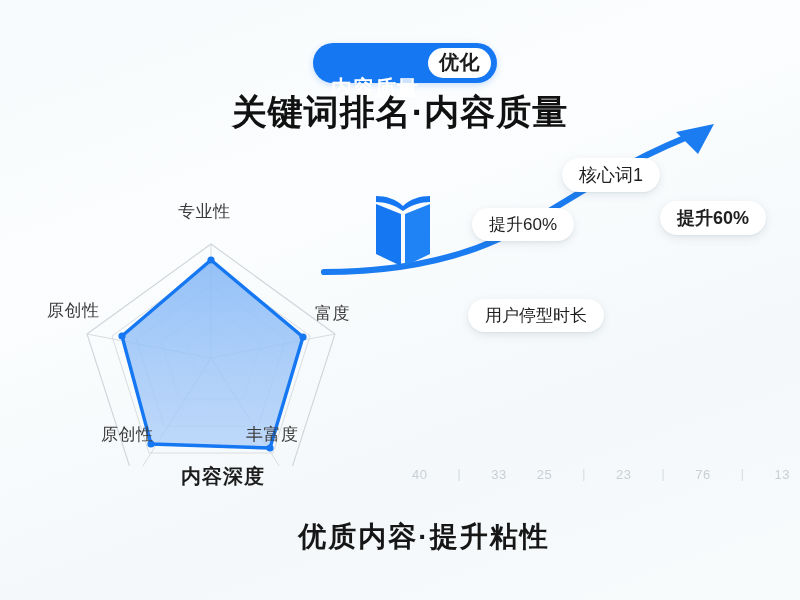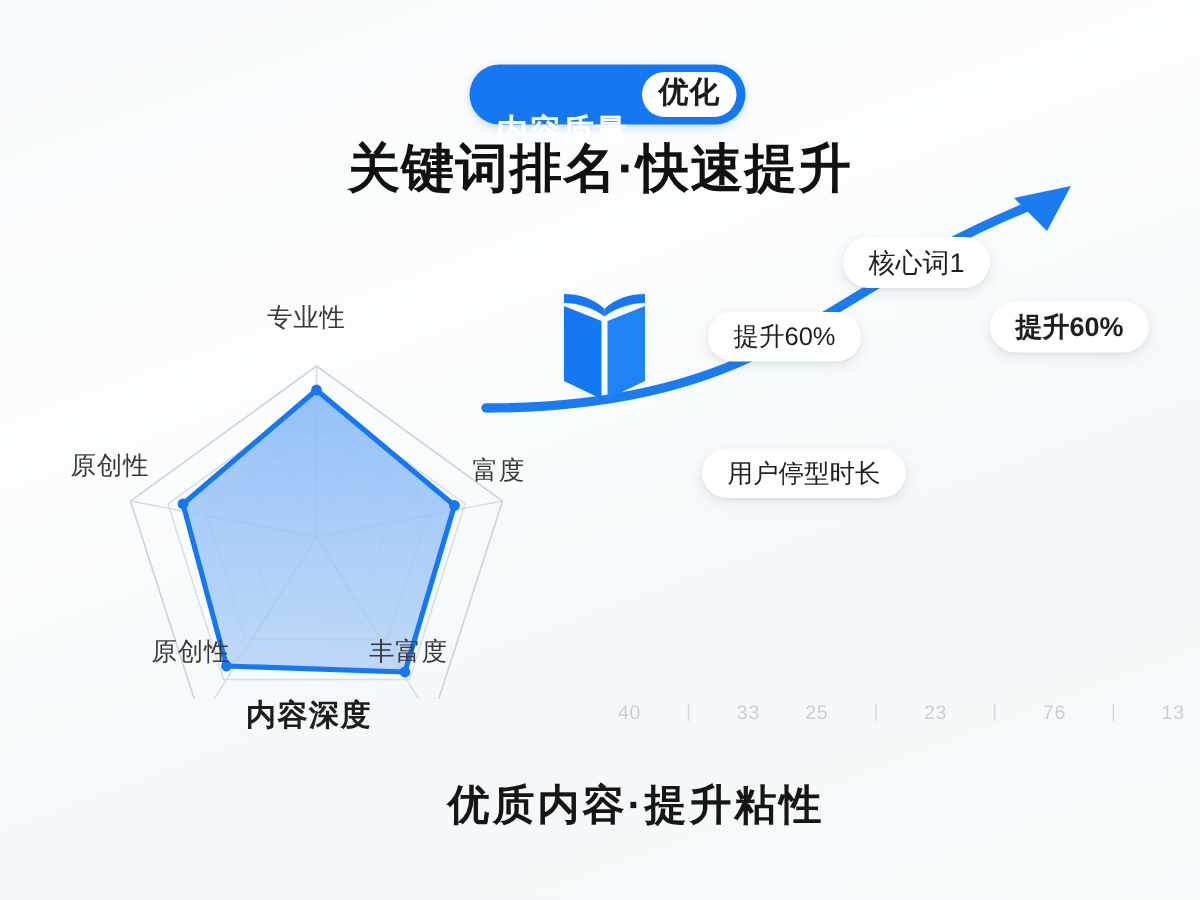--- a/index.html
+++ b/index.html
@@ -33,21 +33,21 @@
     font-size:35px;font-weight:700;letter-spacing:1px;color:#111111;
     white-space:nowrap;
   }
   .footline{
     position:absolute;left:0;right:0;top:518px;text-align:center;
     font-size:28px;font-weight:700;letter-spacing:2px;color:#161616;
     white-space:nowrap;
     padding-left:48px;
   }
   .depth-label{
-    position:absolute;left:164px;top:463px;
+    position:absolute;left:181px;top:463px;
     font-size:20px;font-weight:700;color:#1d1d1d;letter-spacing:1px;
   }
 
   
   .radar-wrap{position:absolute;left:38px;top:186px;width:340px;height:280px;}
   .radar-svg{position:absolute;left:0;top:0;}
   .radar-label{
     position:absolute;font-size:17px;color:#3a3a3a;white-space:nowrap;letter-spacing:.5px;
   }
   .rl-top{left:140px;top:14px;}
@@ -89,21 +89,21 @@
 </head>
 <body>
 
 <div class="stage">
 
   <div class="badge-pill">
     <span class="badge-main">内容质量</span>
     <span class="badge-sub">优化</span>
   </div>
 
-  <div class="headline">关键词排名·快速提升</div>
+  <div class="headline">关键词排名·内容质量</div>
 
   <div class="radar-wrap">
     <svg class="radar-svg" width="340" height="280" viewBox="0 0 340 280">
       <defs>
         <linearGradient id="radarFill" x1="0" y1="0" x2="0" y2="1">
           <stop offset="0%" stop-color="#86b9f7" stop-opacity="0.88"></stop>
           <stop offset="100%" stop-color="#a8cbf8" stop-opacity="0.72"></stop>
         </linearGradient>
       </defs>
       <g>

